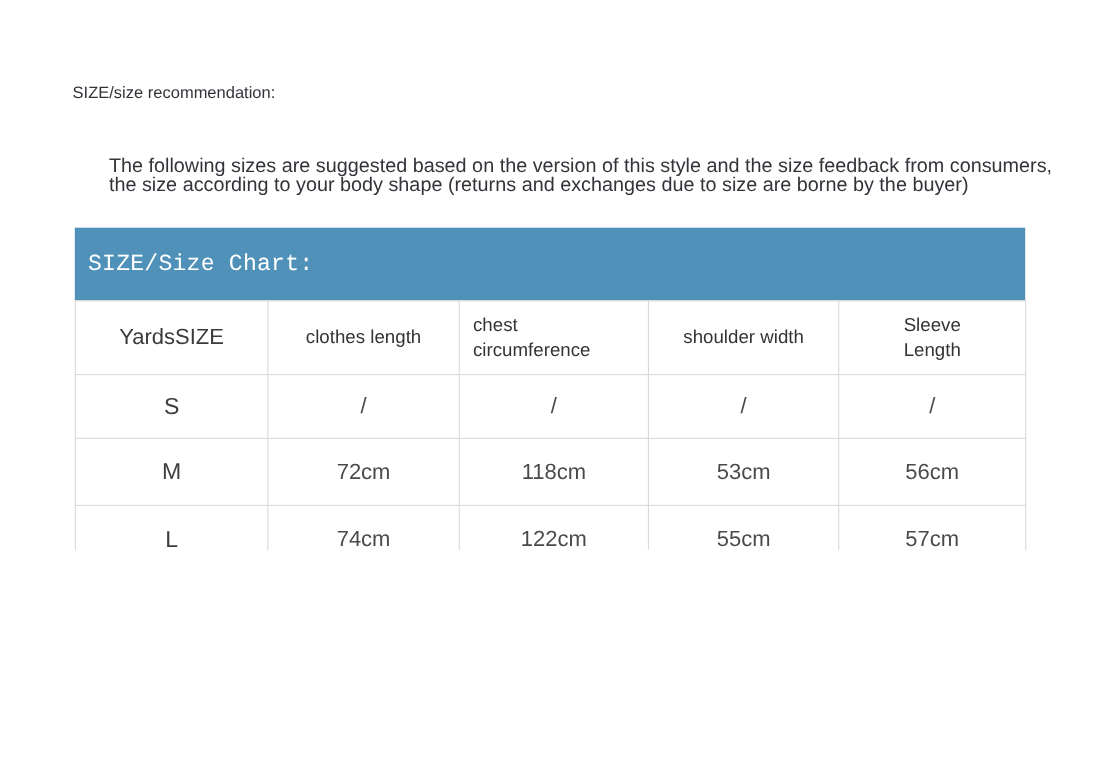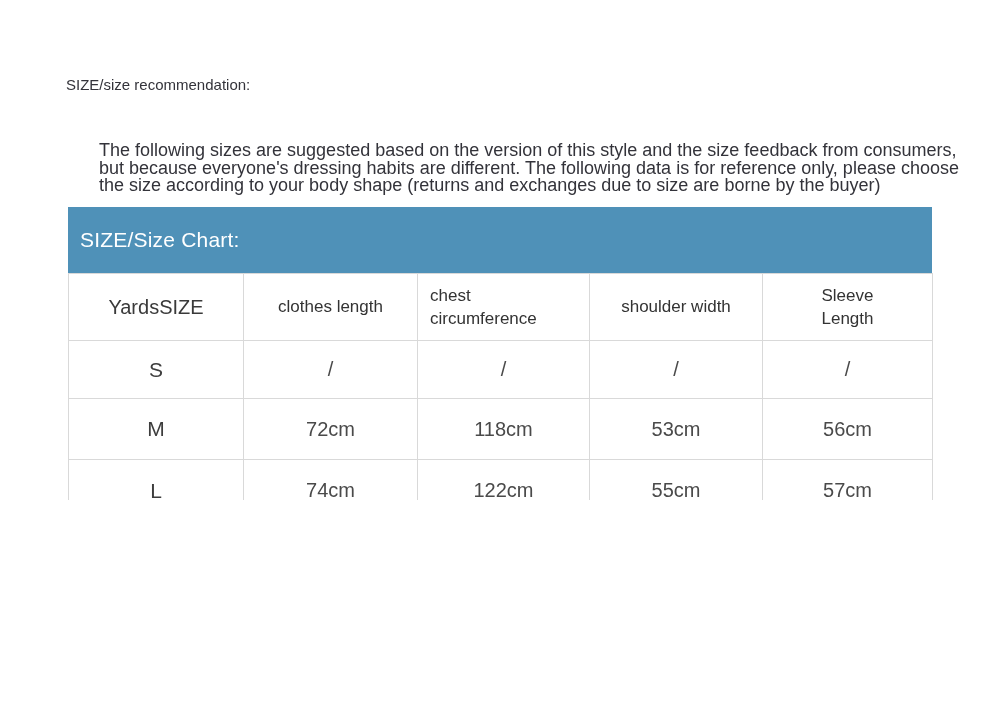--- a/index.html
+++ b/index.html
@@ -41,20 +41,21 @@
     height: 66px;
     background: #4f91b8;
     display: flex;
     align-items: center;
   }
   .chart-title {
     color: #ffffff;
     font-size: 21px;
     padding-left: 12px;
     letter-spacing: 0.2px;
+    font-family: Liberation Mono, monospace;
   }
   table.size-table {
     position: absolute;
     left: 68px;
     top: 273px;
     width: 864px;
     border-collapse: collapse;
     table-layout: fixed;
   }
   .size-table th, .size-table td {
@@ -100,21 +101,20 @@
 </style>
 </head>
 <body>
 
 <div class="page">
 
   <div class="heading">SIZE/size recommendation:</div>
 
   <div class="intro">
     <div class="intro-line">The following sizes are suggested based on the version of this style and the size feedback from consumers,</div>
-    <div class="intro-line">but because everyone's dressing habits are different. The following data is for reference only, please choose</div>
     <div class="intro-line">the size according to your body shape (returns and exchanges due to size are borne by the buyer)</div>
   </div>
 
   <div class="chart-title-bar">
     <span class="chart-title">SIZE/Size Chart:</span>
   </div>
 
   <table class="size-table">
     <colgroup>
       <col style="width:175px">

